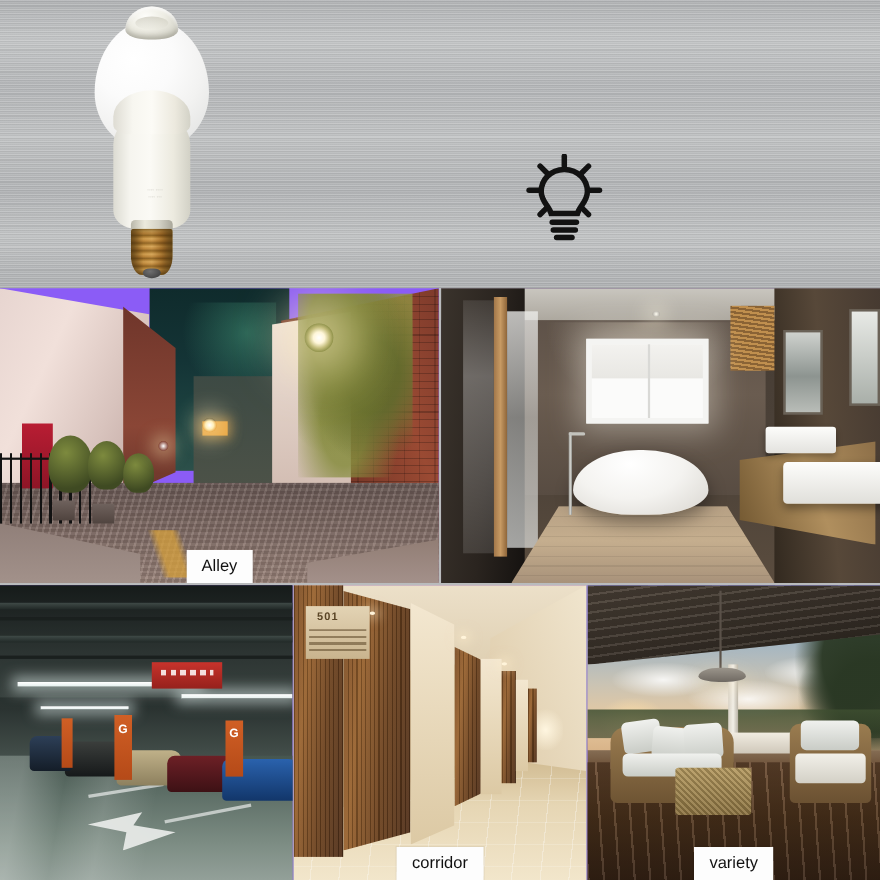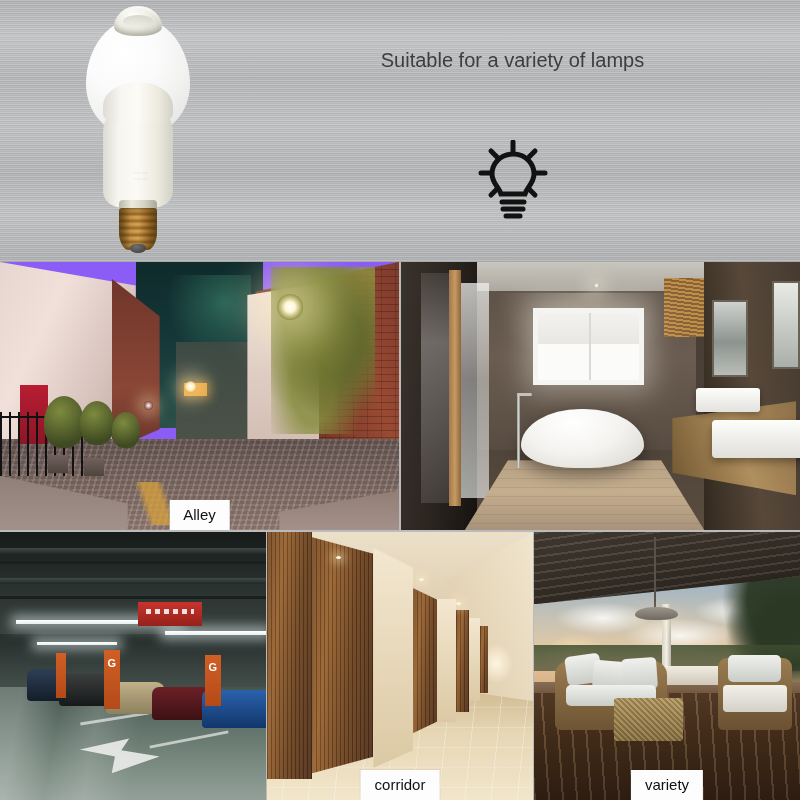--- a/index.html
+++ b/index.html
@@ -349,21 +349,20 @@
           <div>▫▫▫▫ ▫▫▫▫</div>
           <div>▫▫▫▫ ▫▫▫</div>
         </div>
       </div>
       <div class="prod-neck"></div>
       <div class="prod-screw"></div>
       <div class="prod-tip"></div>
     </div>
 
     <div class="banner-text">
-      <div class="subhead">Suitable for a variety of lamps</div>
     </div>
 
     <div class="bulb-icon-wrap">
       <svg class="bulb-svg" width="74" height="86" viewBox="0 0 74 86">
         <g stroke="#121212" stroke-width="5" stroke-linecap="round" fill="none">
           <line x1="37" y1="2" x2="37" y2="11"></line>
           <line x1="15" y1="11" x2="21" y2="17"></line>
           <line x1="59" y1="11" x2="53" y2="17"></line>
           <line x1="5" y1="33" x2="14" y2="33"></line>
           <line x1="69" y1="33" x2="60" y2="33"></line>
@@ -486,20 +485,24 @@
              clip-path:polygon(0 0,100% 8%,100% 92%,0 100%);"></div>
         <div class="cor-cream" style="left:64%;top:25%;width:7%;height:46%;"></div>
         <div class="cor-wood" style="left:71%;top:29%;width:5%;height:38%;"></div>
         <div class="cor-cream" style="left:76%;top:32%;width:4%;height:31%;"></div>
         <div class="cor-wood" style="left:80%;top:35%;width:3%;height:25%;"></div>
 
         <div class="cor-dl" style="left:26%;top:9%;"></div>
         <div class="cor-dl" style="left:57%;top:17%;"></div>
         <div class="cor-dl" style="left:71%;top:26%;"></div>
 
+        <div class="cor-sign">
+          <b>501</b>
+          <i></i>
+        </div>
       </div>
       <div class="label center">corridor</div>
     </div>
 
     <div class="tile t-balcony">
       <div class="scene">
         <div class="bal-base"></div>
         <div class="bal-sky"></div>
         <div class="bal-cloud" style="left:8%;top:26%;width:36%;height:12%;"></div>
         <div class="bal-cloud" style="left:34%;top:32%;width:42%;height:13%;"></div>

